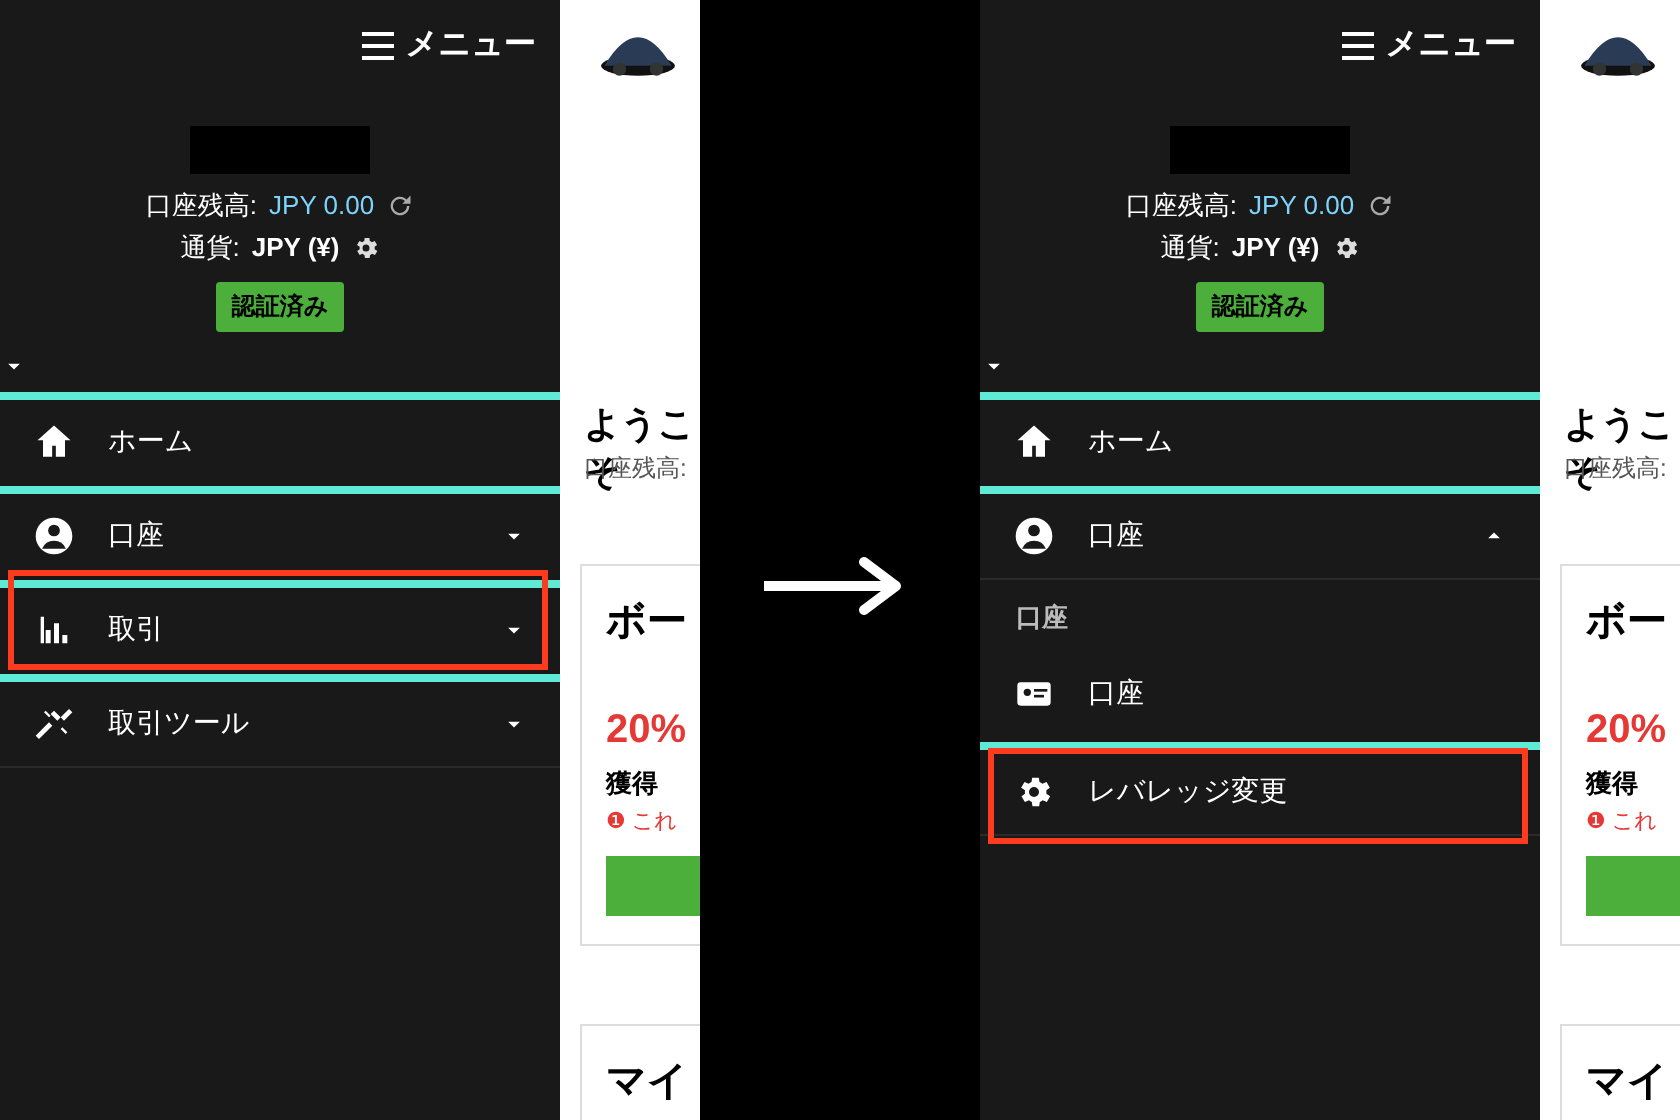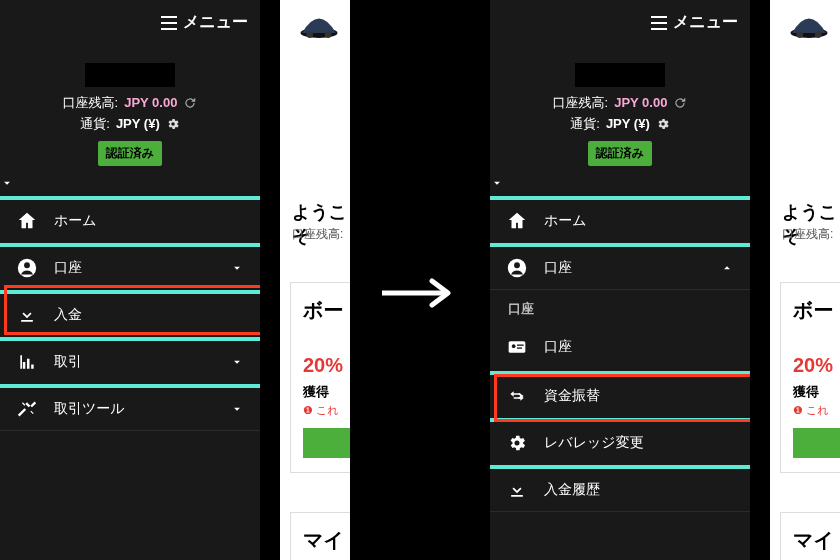--- a/index.html
+++ b/index.html
@@ -1,29 +1,29 @@
 <!DOCTYPE html>
 <html><head>
 <meta charset="utf-8">
 <style>
   *{box-sizing:border-box;margin:0;padding:0;font-family:"Hiragino Kaku Gothic Pro","Meiryo",sans-serif}
   html,body{background:#000;width:840px;height:560px;overflow:hidden;color:#fff}
   .stage{position:relative;width:840px;height:560px}
-  .panel{position:absolute;top:0;width:260px;height:560px;background:#191919;overflow:hidden}
+  .panel{position:absolute;top:0;width:280px;height:560px;background:#191919;overflow:hidden}
   .panel.left{left:0}
   .panel.right{left:490px}
   .bg{position:absolute;top:0;width:70px;height:560px;background:#fff;color:#000;overflow:hidden}
   .bg.l{left:280px}
   .bg.r{left:770px}
   .topbar{height:45px;display:flex;align-items:center;justify-content:flex-end;padding:0 12px;gap:6px;font-weight:600}
   .burger{width:16px;height:14px;display:flex;flex-direction:column;justify-content:space-between}
   .burger span{display:block;height:2px;background:#fff}
   .blackbox{width:90px;height:24px;background:#000;margin:18px auto 6px}
   .info{text-align:center;font-size:13px;line-height:1.6}
-  .info .v{color:#f9a8d4;font-weight:700}
+  .info .v{color:#7dd3fc;font-weight:400}
   .info .row{display:flex;justify-content:center;align-items:center;gap:6px}
   .gear,.refresh{width:14px;height:14px;display:inline-block}
   svg{display:block}
   .badge{display:inline-block;background:#4caf3c;color:#000000;font-size:12px;font-weight:700;padding:3px 8px;border-radius:2px;margin-top:6px}
   .chev-center{text-align:center;margin:10px 0 6px}
   .menu{list-style:none}
   .menu li{display:flex;align-items:center;height:47px;padding:0 16px;border-top:4px solid #5eead4;font-size:14px;gap:16px;position:relative}
   .menu li:last-child{border-bottom:1px solid #2b2b2b}
   .menu .ic{width:22px;height:22px;display:flex;align-items:center;justify-content:center;flex:0 0 22px}
   .menu .chev{position:absolute;right:16px;top:50%;transform:translateY(-50%)}
@@ -123,28 +123,20 @@
         <span>口座</span>
         <span class="chev">
             <svg width="14" height="14" viewBox="0 0 24 24" fill="#fff">
               <path d="M7 10l5 5 5-5z"></path>
             </svg>
           </span>
       </li>
       <li>
         <span class="ic">
             <svg viewBox="0 0 24 24" width="20" height="20" fill="#fff">
-              <path d="M12 3v10l4-4 1.4 1.4L12 16 6.6 10.4 8 9l4 4V3zM5 18h14v2H5z"></path>
-            </svg>
-          </span>
-        <span>入金</span>
-      </li>
-      <li>
-        <span class="ic">
-            <svg viewBox="0 0 24 24" width="20" height="20" fill="#fff">
               <path d="M4 20V4h2v16zm3 0v-8h3v8zm5 0V8h3v12zm5 0v-5h3v5z"></path>
             </svg>
           </span>
         <span>取引</span>
         <span class="chev">
             <svg width="14" height="14" viewBox="0 0 24 24" fill="#fff">
               <path d="M7 10l5 5 5-5z"></path>
             </svg>
           </span>
       </li>
@@ -234,44 +226,25 @@
               <rect x="2" y="5" width="20" height="14" rx="2"></rect>
               <circle cx="8" cy="11" r="2.2" fill="#191919"></circle>
               <rect x="12" y="9" width="8" height="1.6" fill="#191919"></rect>
               <rect x="12" y="12.5" width="6" height="1.6" fill="#191919"></rect>
             </svg>
           </span>
         <span>口座</span>
       </li>
       <li>
         <span class="ic">
-            <svg viewBox="0 0 24 24" width="22" height="16" fill="#fff">
-              <path d="M3 12h14l-3-3 1.4-1.4L22 12l-6.6 4.4L14 15l3-3H3z"></path>
-              <path d="M21 12H7l3 3-1.4 1.4L2 12l6.6-4.4L10 9 7 12h14z" opacity=".0"></path>
-              <path d="M2 12l5-4v3h10v2H7v3z" transform="translate(0 -3)"></path>
-              <path d="M22 12l-5 4v-3H7v-2h10V8z" transform="translate(0 3)"></path>
-            </svg>
-          </span>
-        <span>資金振替</span>
-      </li>
-      <li>
-        <span class="ic">
             <svg viewBox="0 0 24 24" width="20" height="20" fill="#fff">
               <path d="M19.4 13a7.5 7.5 0 0 0 0-2l2.1-1.6-2-3.4-2.5 1a7.6 7.6 0 0 0-1.7-1l-.4-2.6h-4l-.4 2.6a7.6 7.6 0 0 0-1.7 1l-2.5-1-2 3.4L6.6 11a7.5 7.5 0 0 0 0 2l-2.1 1.6 2 3.4 2.5-1a7.6 7.6 0 0 0 1.7 1l.4 2.6h4l.4-2.6a7.6 7.6 0 0 0 1.7-1l2.5 1 2-3.4zM12 15a3 3 0 1 1 0-6 3 3 0 0 1 0 6z"></path>
             </svg>
           </span>
         <span>レバレッジ変更</span>
-      </li>
-      <li>
-        <span class="ic">
-            <svg viewBox="0 0 24 24" width="20" height="20" fill="#fff">
-              <path d="M12 3v10l4-4 1.4 1.4L12 16 6.6 10.4 8 9l4 4V3zM5 18h14v2H5z"></path>
-            </svg>
-          </span>
-        <span>入金履歴</span>
       </li>
     </ul>
     <div class="highlight" style="left:4px;top:374px;width:270px;height:48px"></div>
   </div>
 
   <div style="position:absolute;left:298px;top:14px;width:42px;height:26px">
     <svg viewBox="0 0 50 30" width="42" height="26">
         <ellipse cx="25" cy="22" rx="22" ry="6" fill="#111"></ellipse>
         <path d="M5 22 Q15 5 25 5 Q35 5 45 22" fill="#2a3b55"></path>
         <circle cx="14" cy="24" r="4" fill="#333"></circle>

